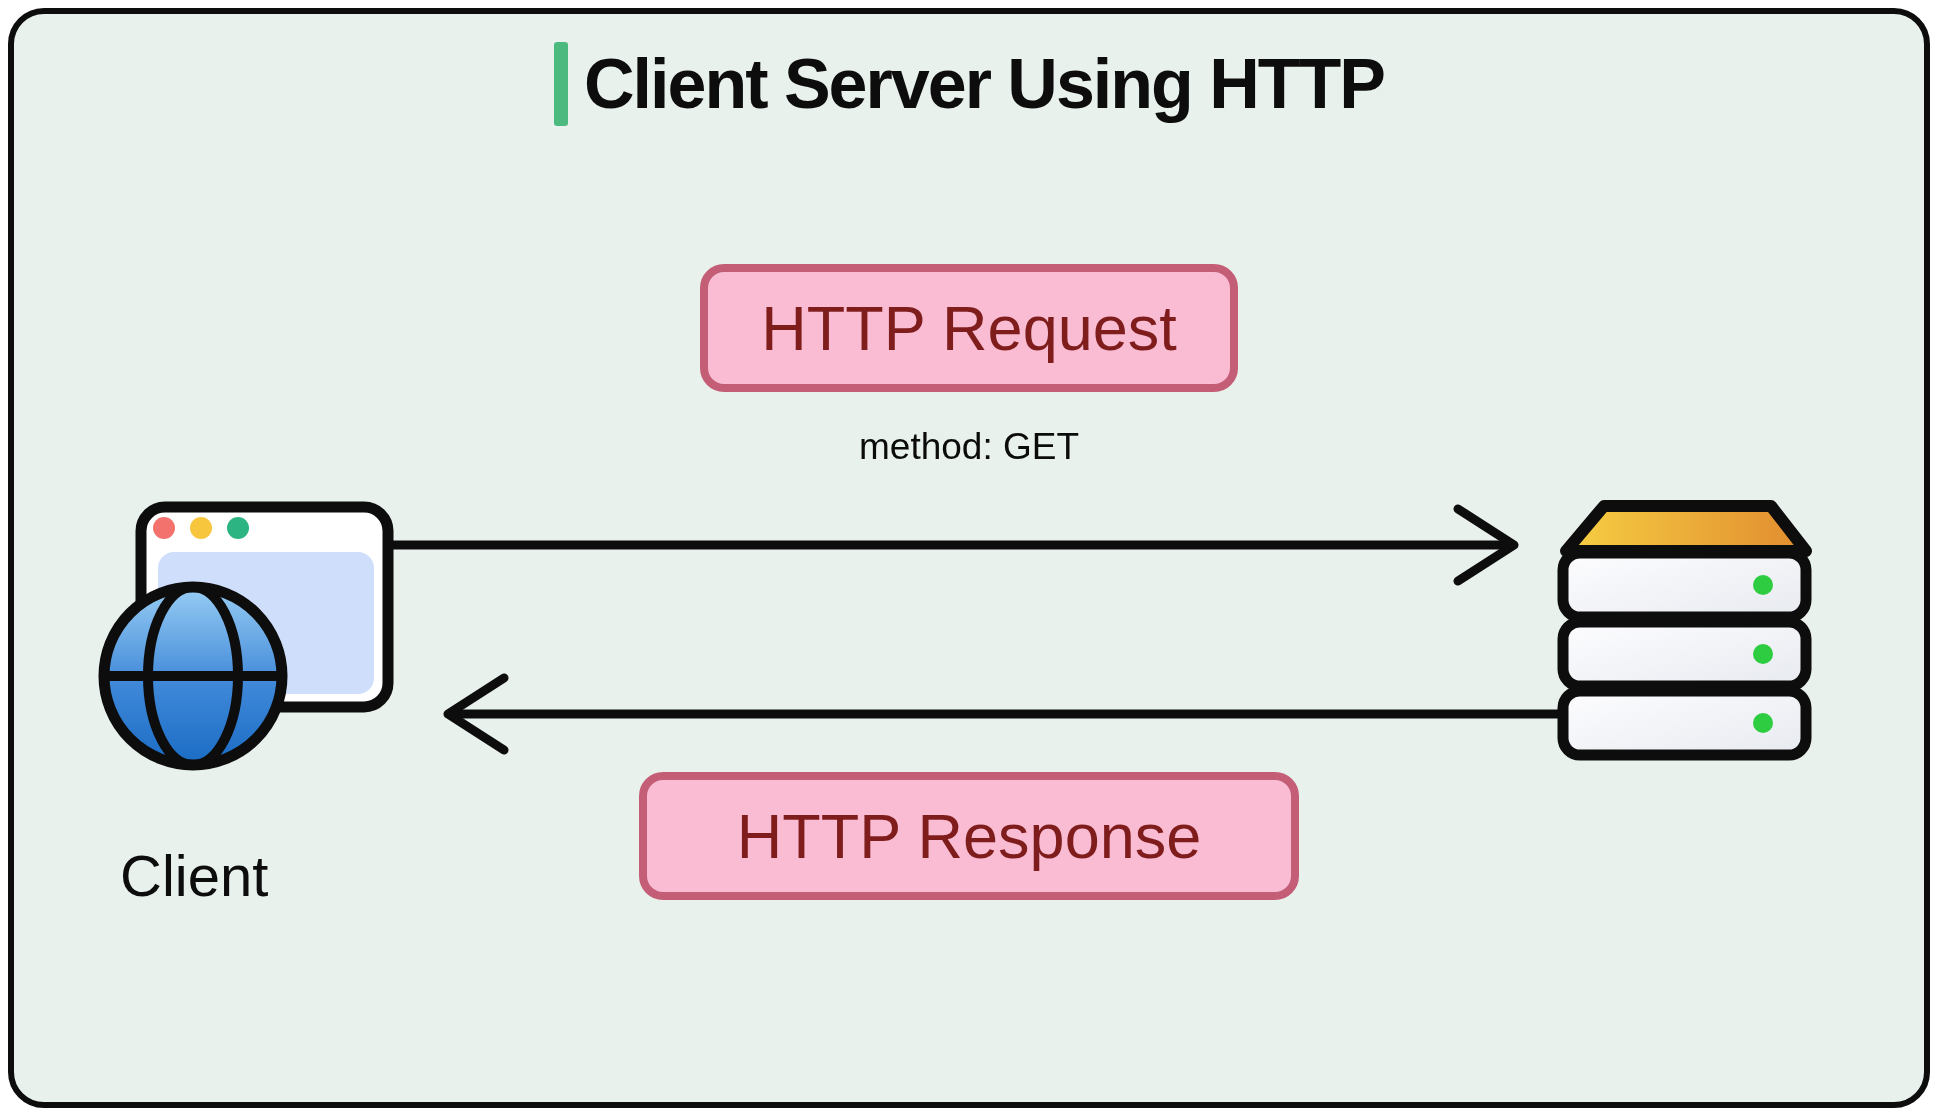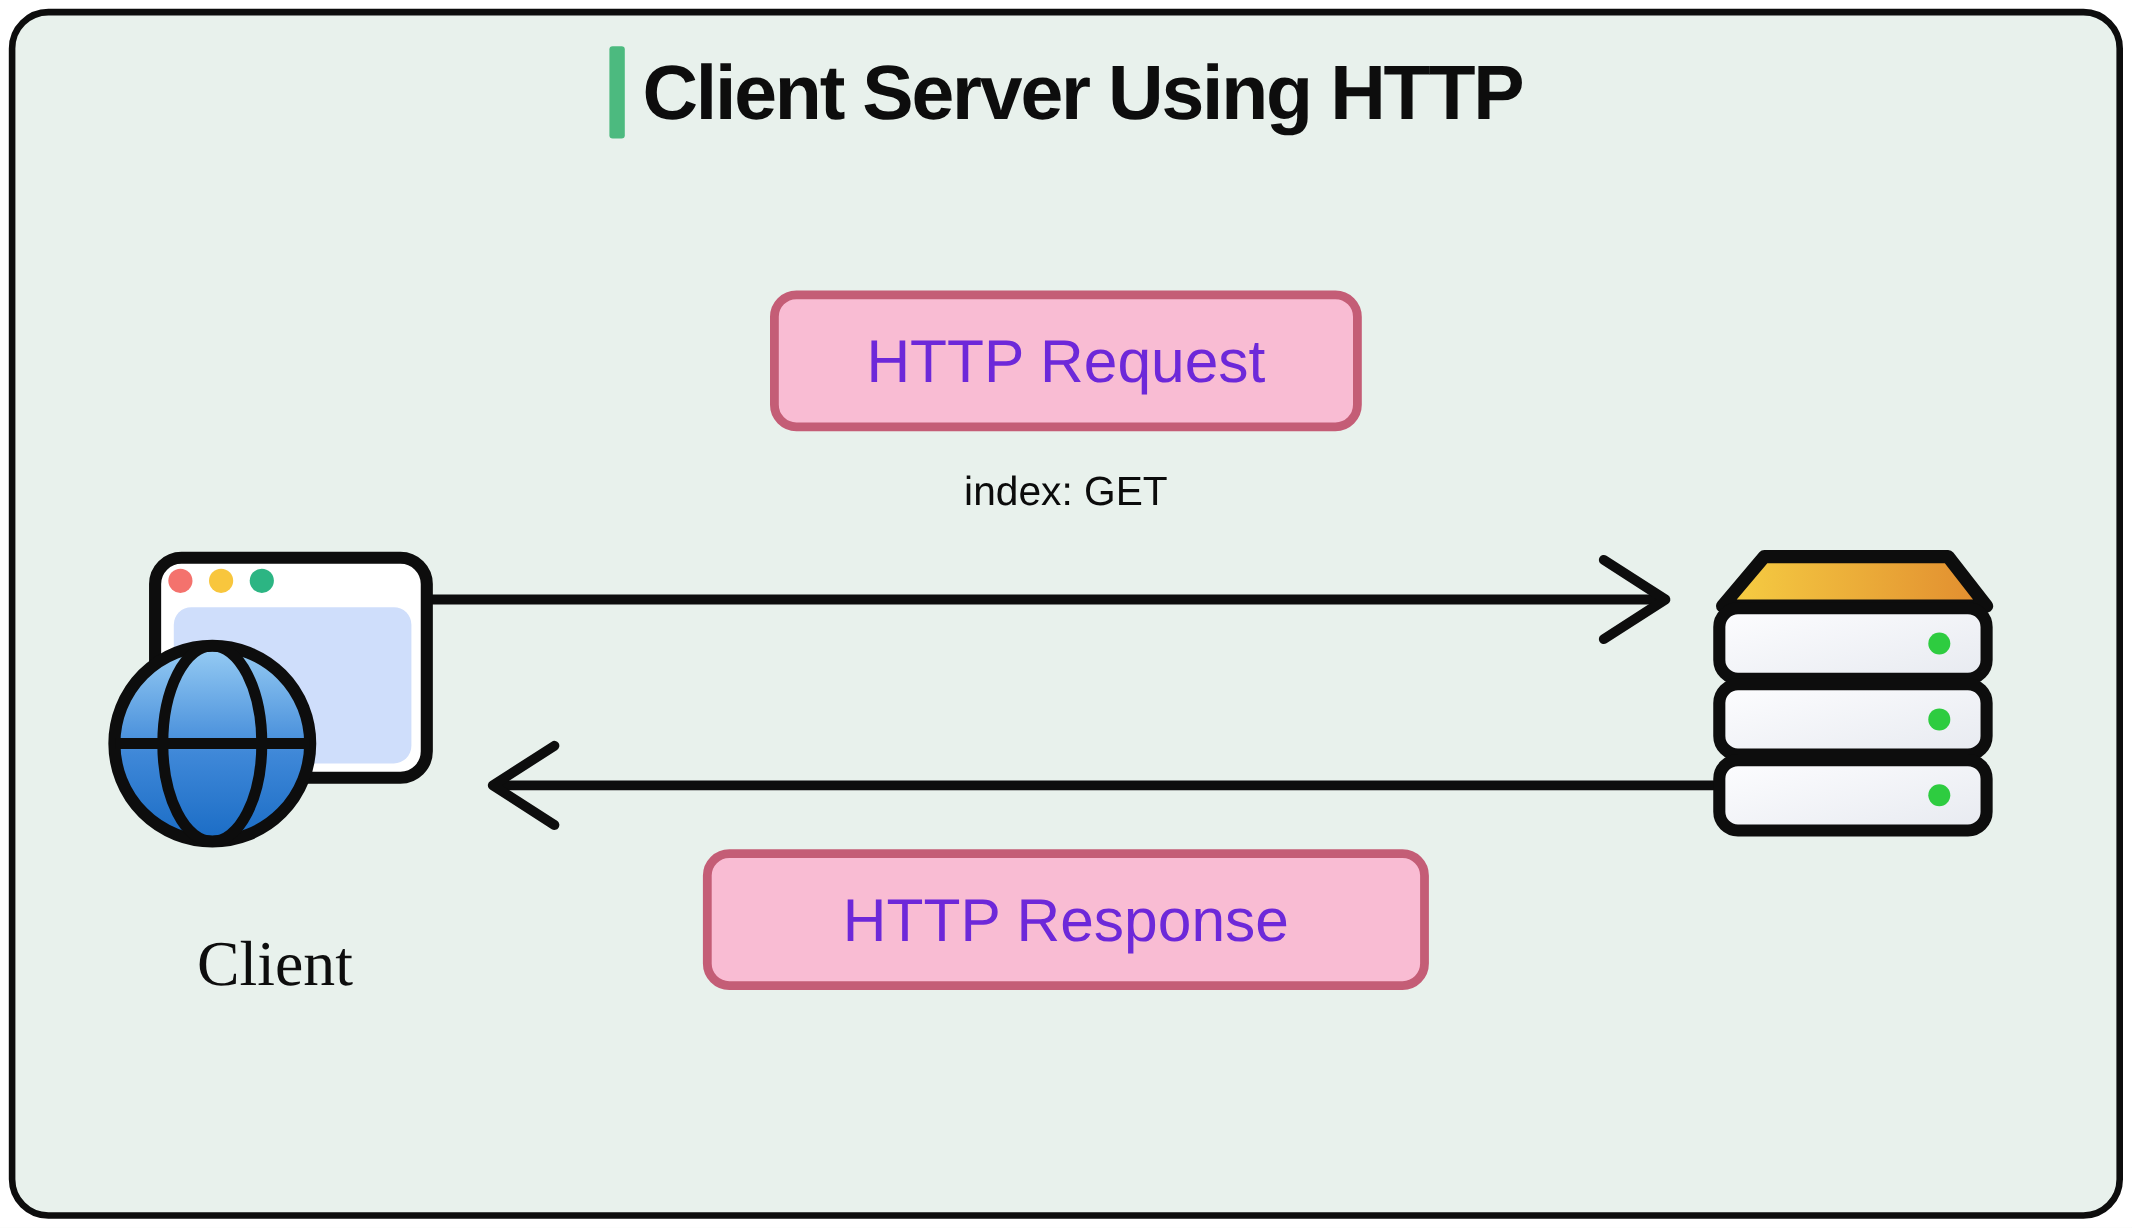--- a/index.html
+++ b/index.html
@@ -51,45 +51,43 @@
     position: absolute;
     left: 50%;
     transform: translateX(-50%);
     box-sizing: border-box;
     background: #f9bcd3;
     border: 8px solid #c45d76;
     border-radius: 24px;
     display: flex;
     align-items: center;
     justify-content: center;
-    color: #6d28d9;
-    font-size: 55px;
+    color: #7f1d1d;
+    font-size: 63px;
     font-weight: 500;
   }
   .badge.request  { top: 264px; width: 538px; height: 128px; }
   .badge.response { top: 772px; width: 660px; height: 128px; }
   .details {
     position: absolute;
     left: 0; right: 0;
     text-align: center;
     font-size: 37px;
     font-weight: 500;
     line-height: 1.42;
     color: #0b0b0b;
   }
   .details.request-details  { top: 421px; }
   .details.response-details { top: 936px; }
   .node-label {
     position: absolute;
-    text-align: center;
     font-size: 58px;
     font-weight: 500;
     color: #0d0d0d;
     width: 260px;
-    font-family: Liberation Serif, serif;
   }
   .node-label.client { left: 120px; top: 842px; }
   .node-label.server { left: 1550px; top: 842px; }
   svg.art {
     position: absolute;
     left: 0; top: 0;
     width: 1938px;
     height: 1116px;
     pointer-events: none;
   }
@@ -153,21 +151,21 @@
       <circle cx="1763" cy="585" r="10" fill="#2ecc40"></circle>
       <circle cx="1763" cy="654" r="10" fill="#2ecc40"></circle>
       <circle cx="1763" cy="723" r="10" fill="#2ecc40"></circle>
     </g>
   </svg>
 
   <div class="badge request">
     <span>HTTP Request</span>
   </div>
   <div class="details request-details">
-    <div>index: GET</div>
+    <div>method: GET</div>
   </div>
 
   <div class="badge response">
     <span>HTTP Response</span>
   </div>
 
   <div class="node-label client">Client</div>
 </div>
 
 </body></html>

